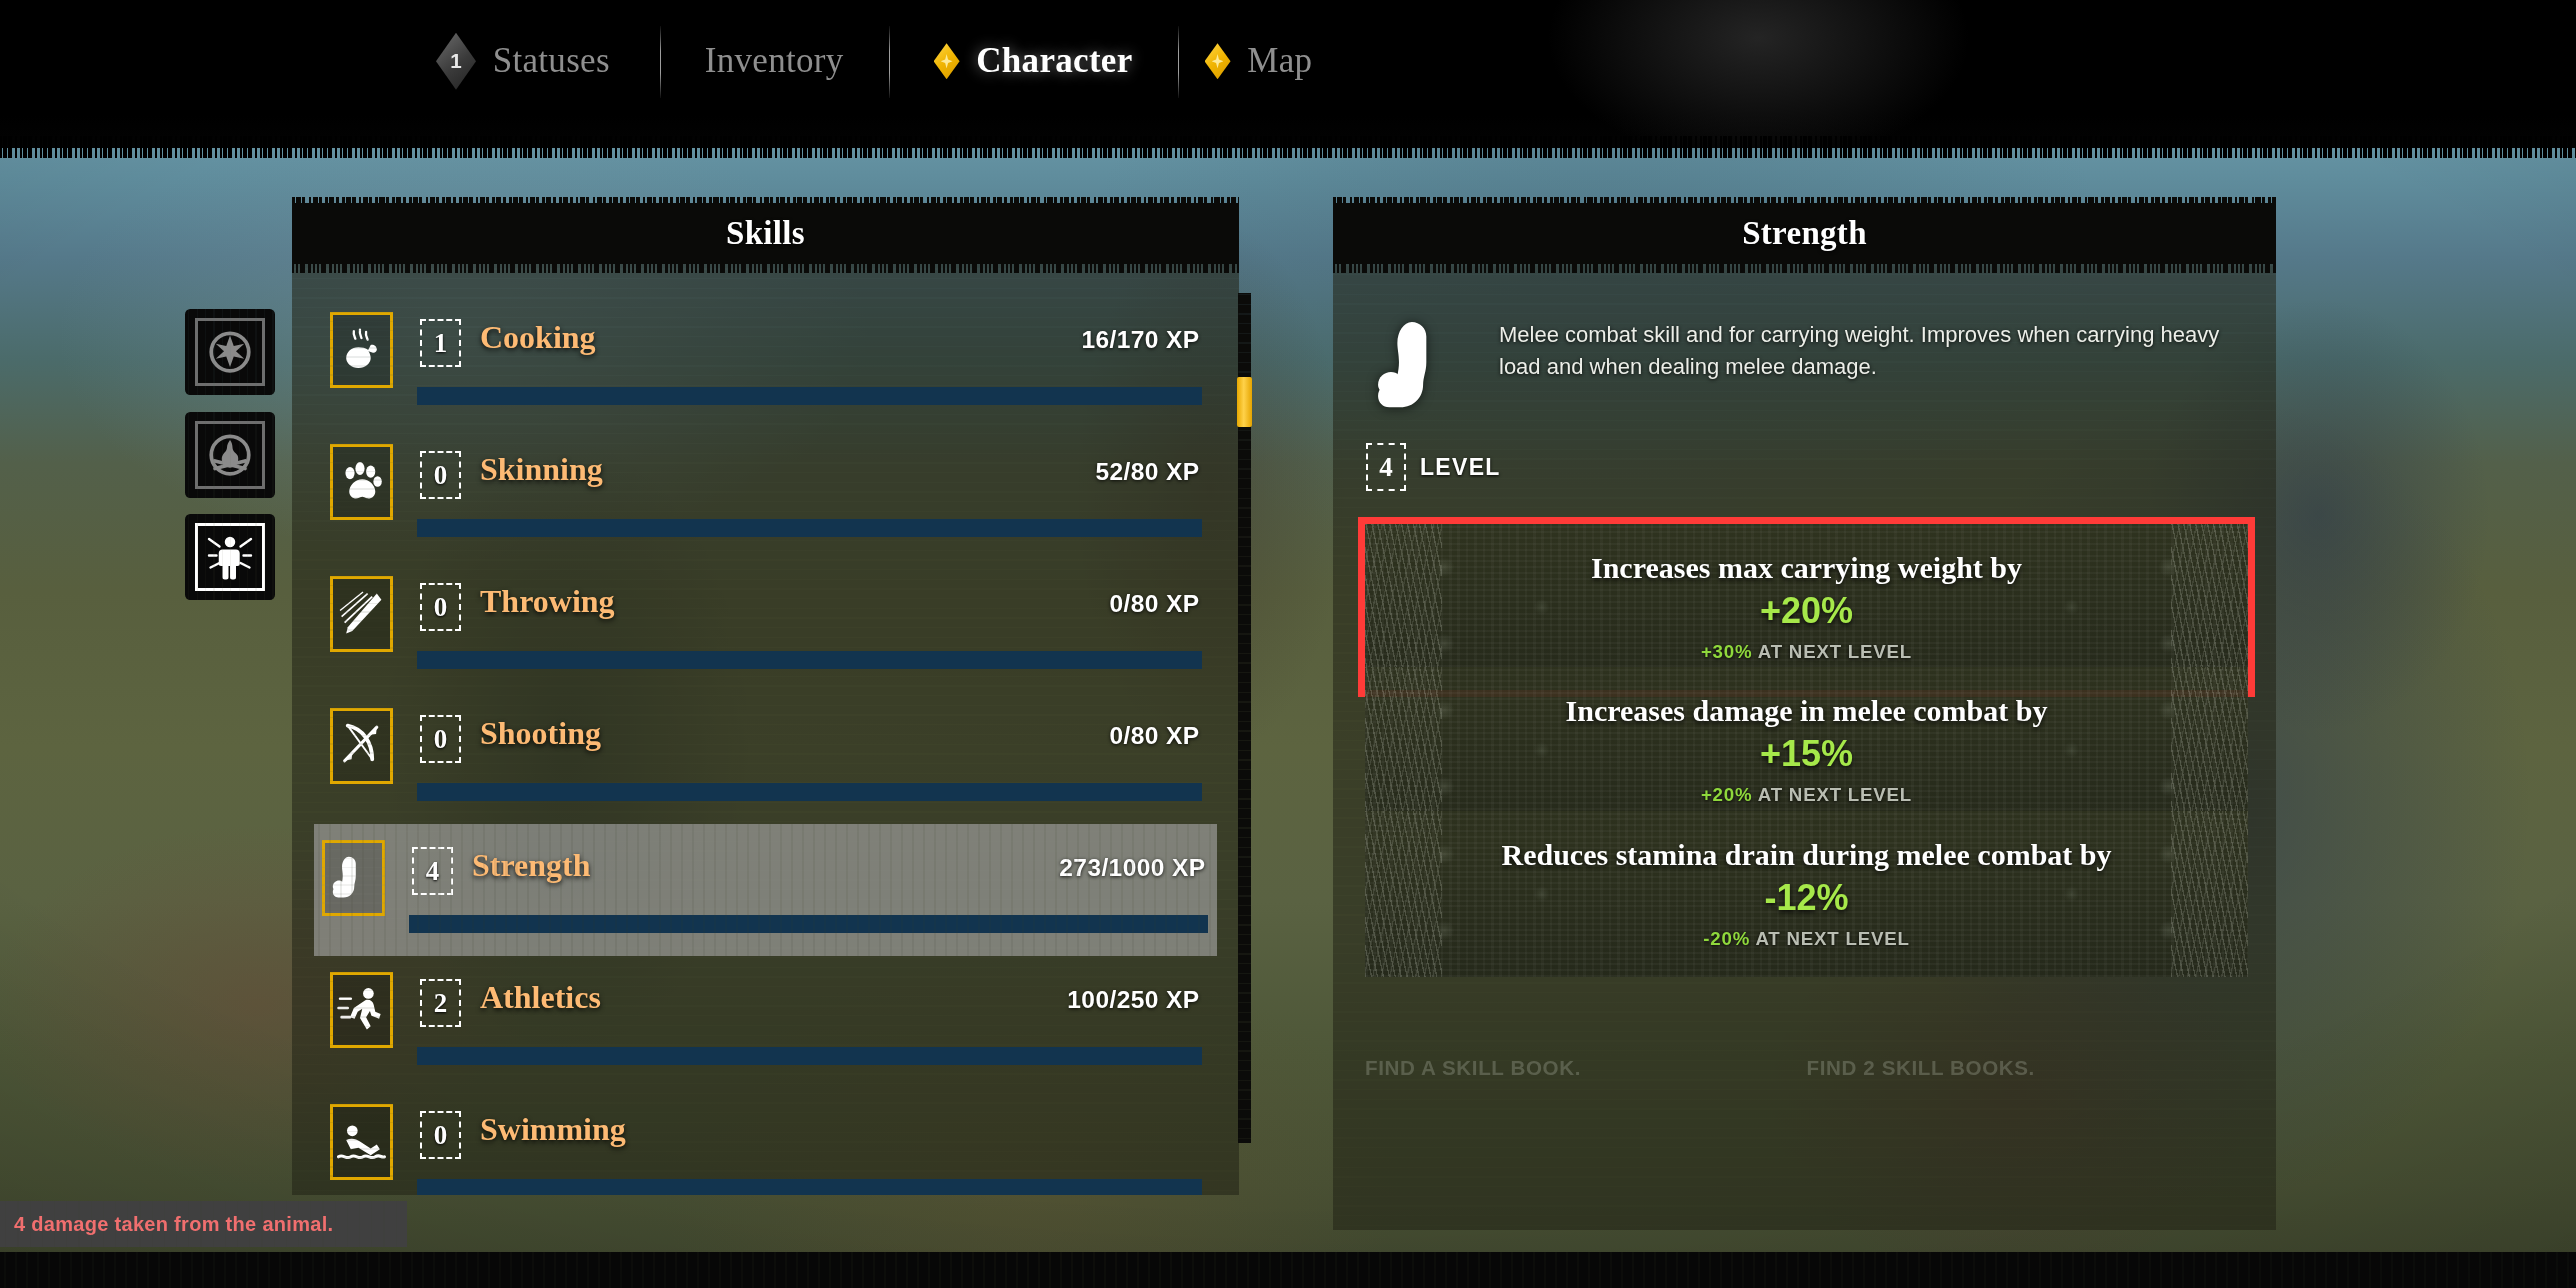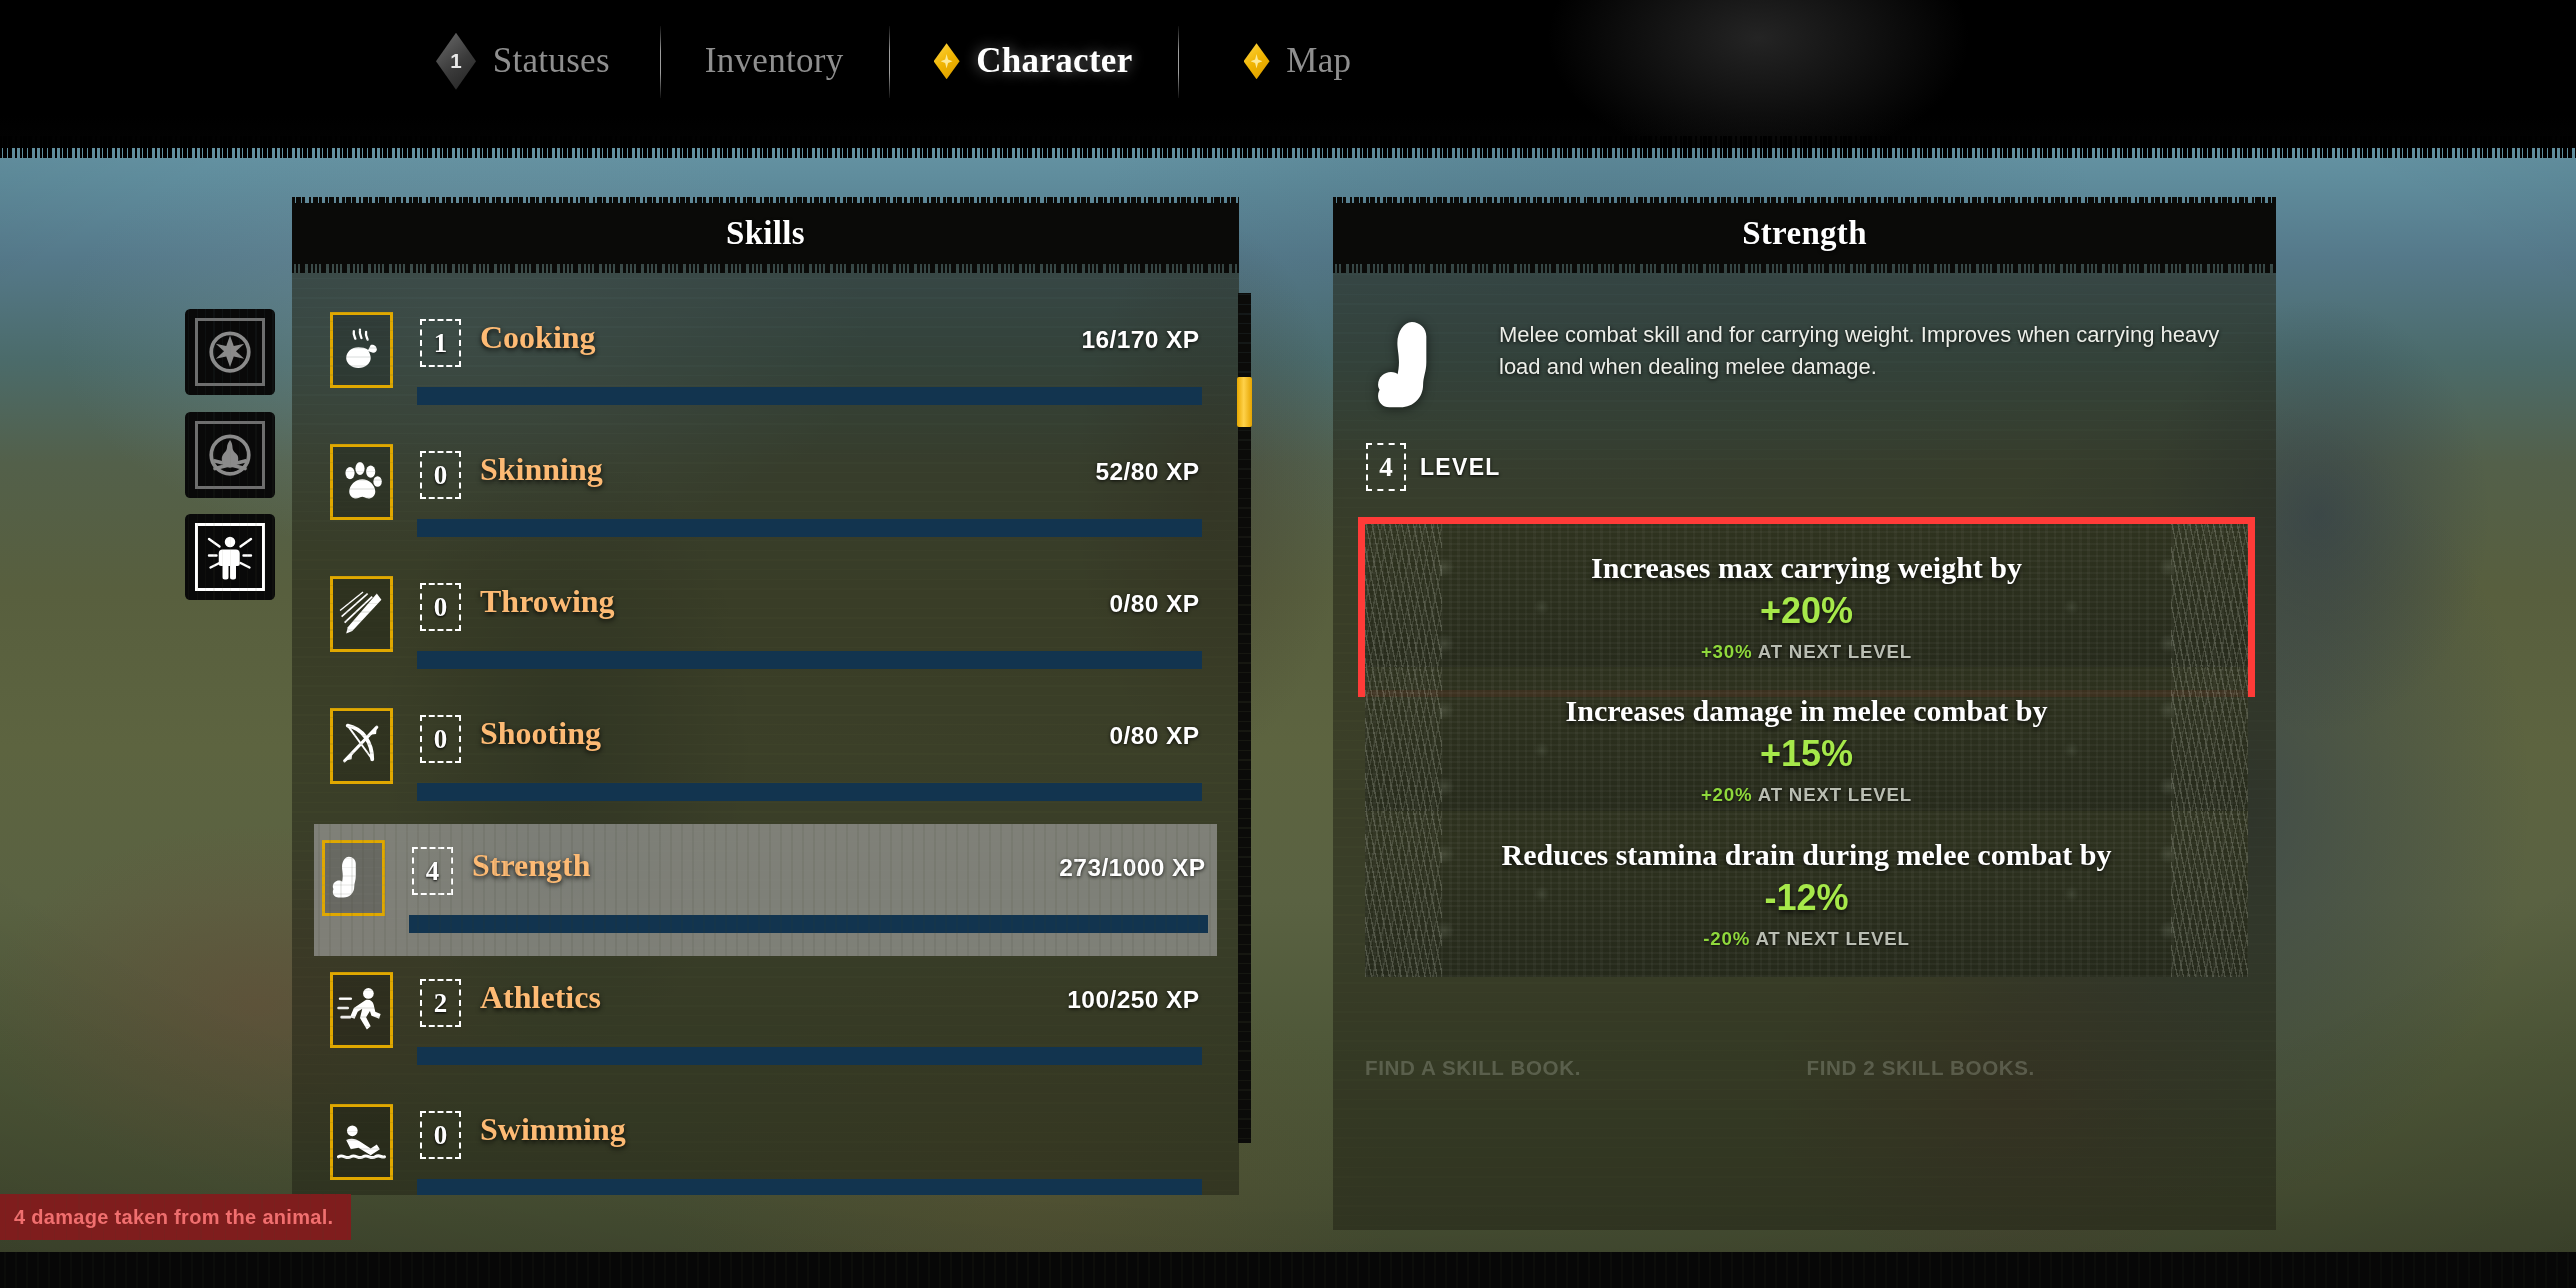--- a/index.html
+++ b/index.html
@@ -307,22 +307,22 @@
     display:flex; gap:0;
   }
   .locked-slot {
     flex:1; text-align:left;
     font-family:"Liberation Sans",sans-serif; font-size:20.6px; font-weight:700;
     letter-spacing:0.6px; color:rgba(180,185,170,.30);
   }
 
   
   #notif {
-    position:absolute; left:0; bottom:48px; width:351px; height:46px; z-index:30;
-    background:#7f1d1d;
+    position:absolute; left:0; bottom:41px; width:407px; height:46px; z-index:30;
+    background:#404040;
     display:flex; align-items:center; padding-left:14px;
     -webkit-mask-image: repeating-linear-gradient(90deg,#000 0 5.2px,rgba(0,0,0,.93) 5.2px 6.4px,#000 6.4px 12.2px);
     mask-image: repeating-linear-gradient(90deg,#000 0 5.2px,rgba(0,0,0,.93) 5.2px 6.4px,#000 6.4px 12.2px);
   }
   #notif-text {
     font-family:"Liberation Sans",sans-serif; font-size:20px; font-weight:700;
     color:#f16f6f; letter-spacing:0.3px;
   }
   #bottom-strip {
     position:absolute; left:0; bottom:0; width:2576px; height:36px; z-index:25;
@@ -347,21 +347,21 @@
         </span>
         <span class="tab-label">Statuses</span>
       </div>
       <div class="tab" style="padding: 0px 45px;">
         <span class="tab-label">Inventory</span>
       </div>
       <div class="tab active" style="padding: 0px 45px;">
         <span class="gold-dia"></span>
         <span class="tab-label">Character</span>
       </div>
-      <div class="tab" style="padding: 0px 66px;">
+      <div class="tab" style="padding: 0px 27px;">
         <span class="gold-dia"></span>
         <span class="tab-label">Map</span>
       </div>
     </div>
 </div>
 
 <div id="sidebar">
     <div class="side-icon">
       <span class="frame"></span>
       <span class="glyph">

